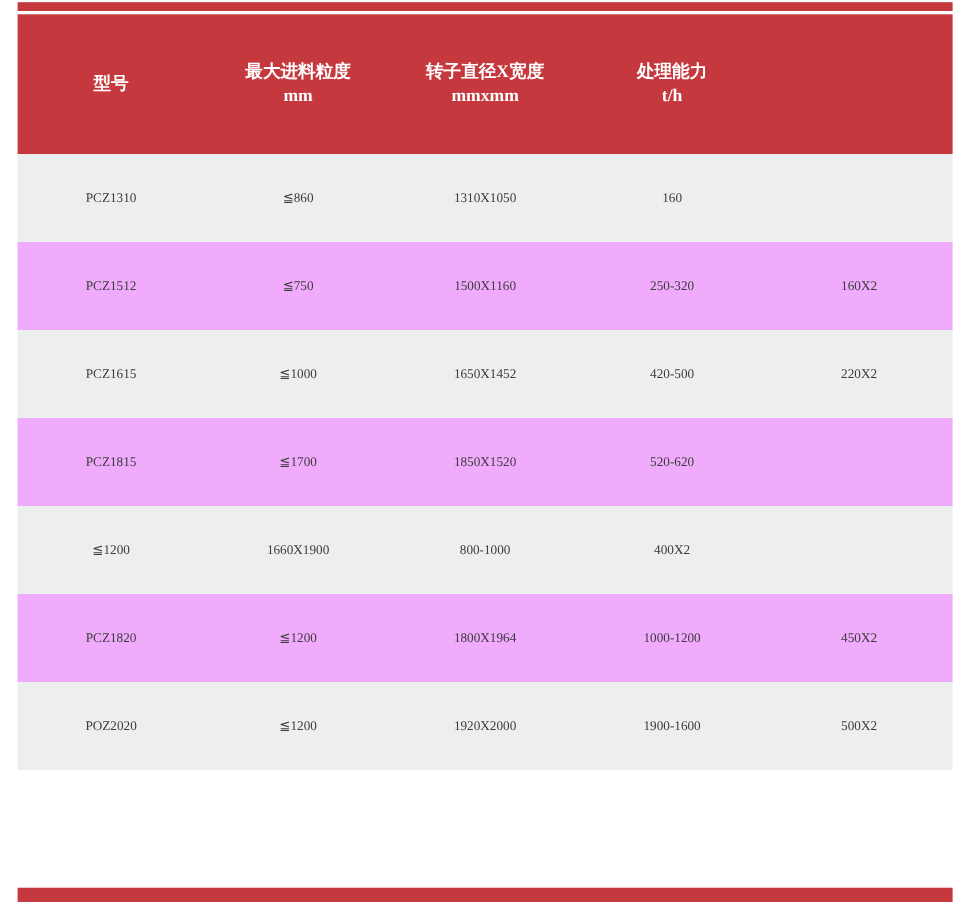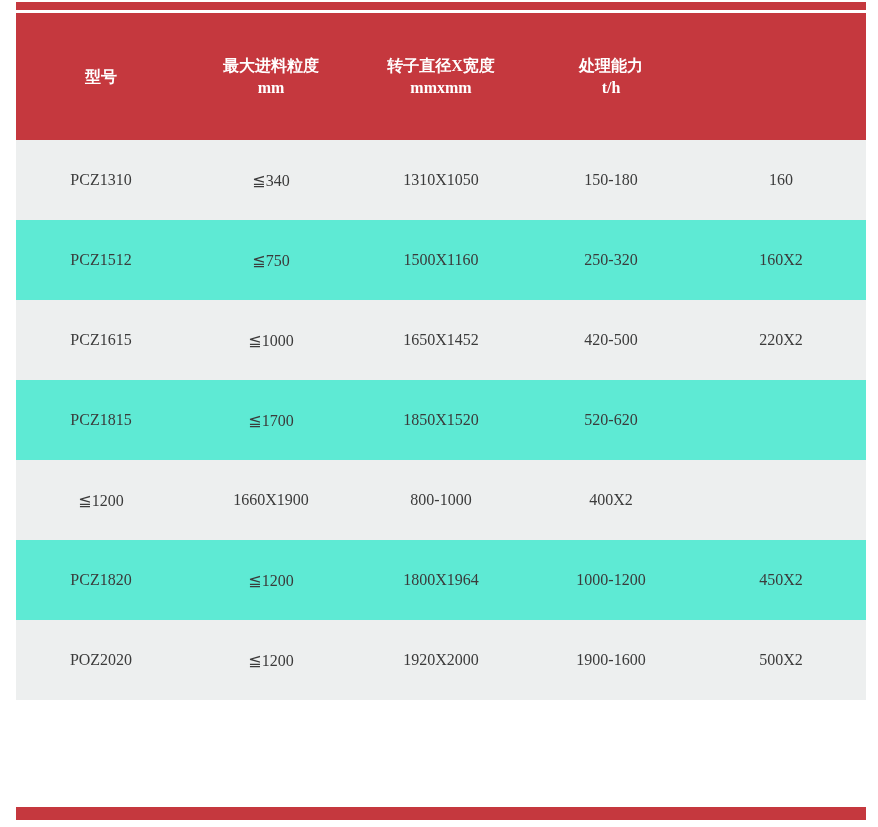--- a/index.html
+++ b/index.html
@@ -43,30 +43,30 @@
     color: #ffffff;
     font-weight: bold;
     font-size: 16px;
   }
   .th-title { line-height: 22px; }
   .th-unit  { line-height: 22px; }
   .tr {
     display: flex;
     height: 80px;
     align-items: center;
-    background: #5eead4;
+    background: #f0abfc;
   }
   .tr.alt {
     background: #edefef;
   }
   .td {
     width: 20%;
     text-align: center;
     color: #3b3b3b;
-    font-size: 16px;
+    font-size: 12px;
   }
   .bottom-bar {
     position: absolute;
     left: 16px;
     top: 807px;
     width: 850px;
     height: 13px;
     background: #c5383e;
   }
 </style>
@@ -91,23 +91,22 @@
         <span class="th-unit">mmxmm</span>
       </div>
       <div class="th">
         <span class="th-title">处理能力</span>
         <span class="th-unit">t/h</span>
       </div>
     </div>
 
     <div class="tr alt">
       <div class="td">PCZ1310</div>
-      <div class="td">≦340</div>
+      <div class="td">≦860</div>
       <div class="td">1310X1050</div>
-      <div class="td">150-180</div>
       <div class="td">160</div>
     </div>
     <div class="tr">
       <div class="td">PCZ1512</div>
       <div class="td">≦750</div>
       <div class="td">1500X1160</div>
       <div class="td">250-320</div>
       <div class="td">160X2</div>
     </div>
     <div class="tr alt">

